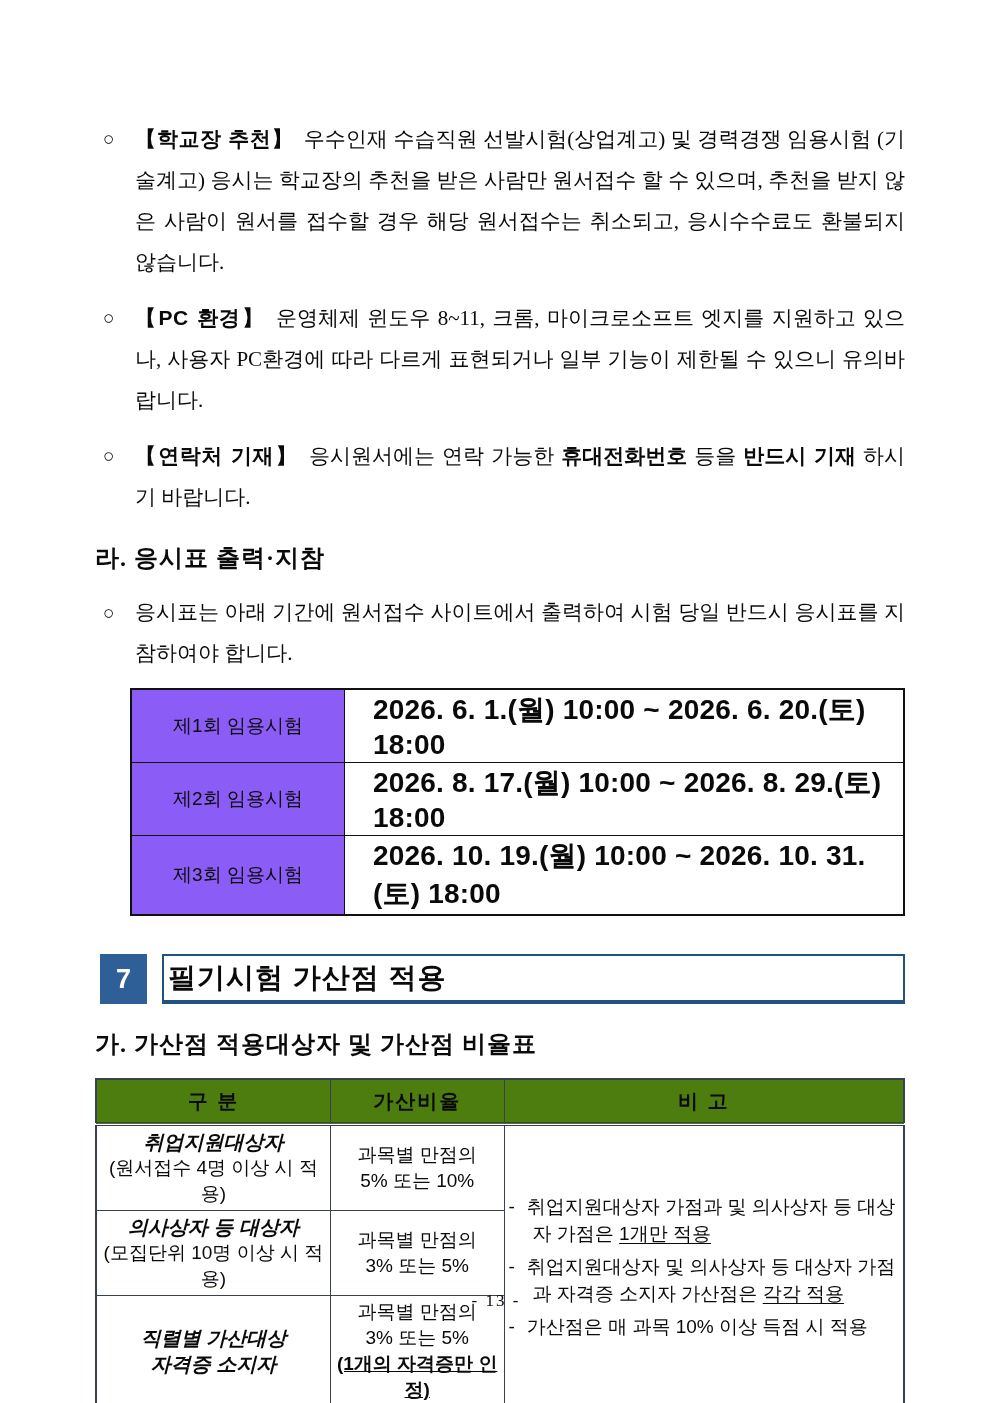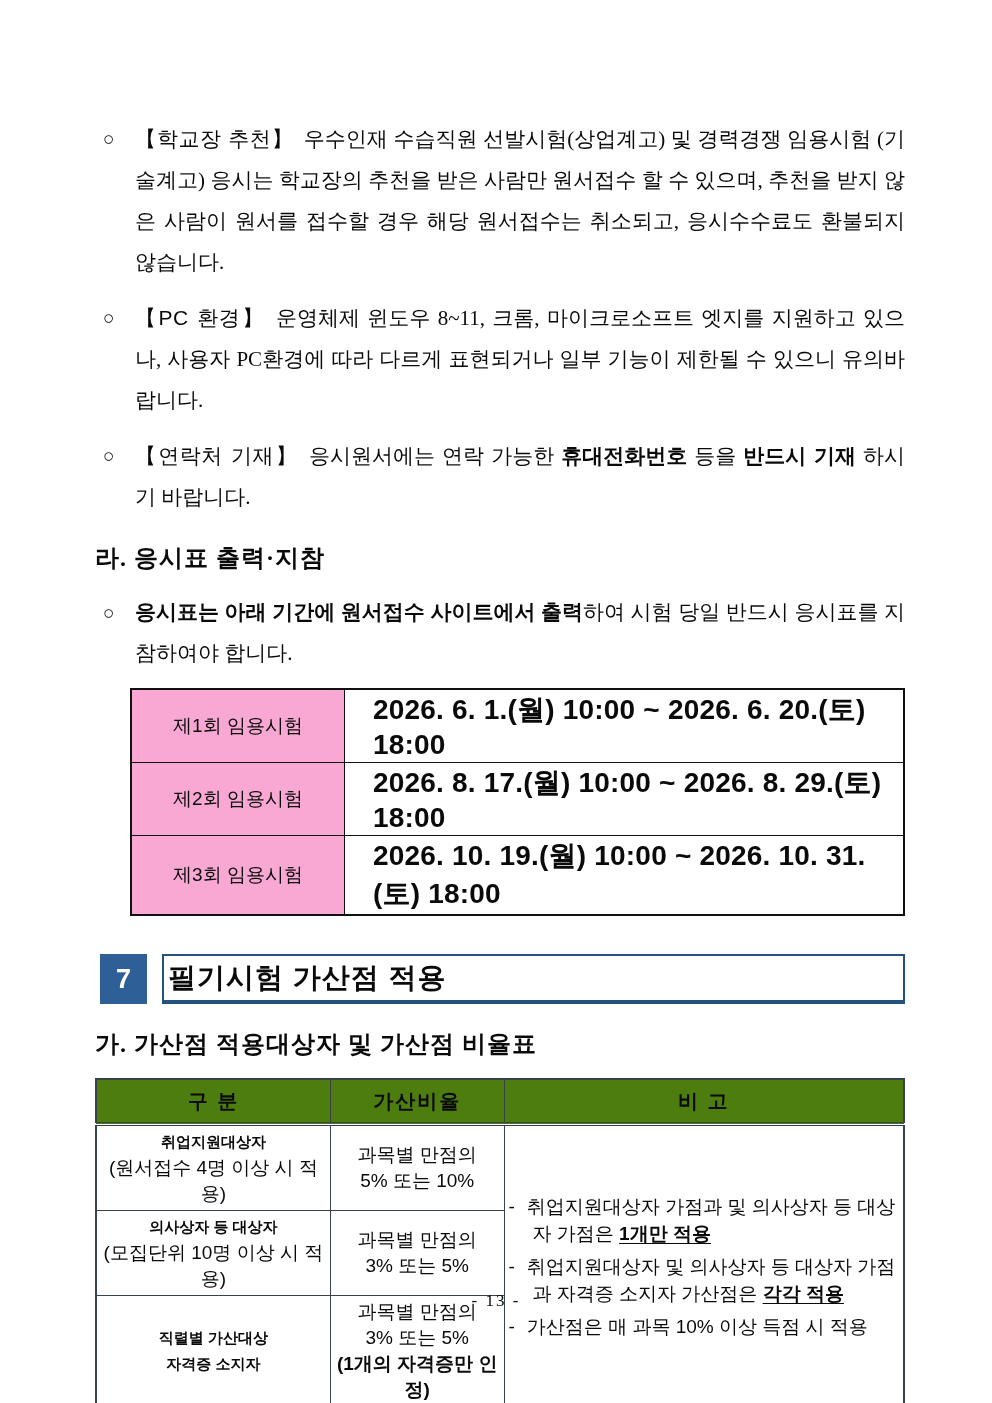--- a/index.html
+++ b/index.html
@@ -12,33 +12,33 @@
     font-family: "Liberation Serif", serif;
     color: #0a0a0a;
     overflow: hidden;
   }
 
   
   .bullet { display: flex; margin: 0 0 14px 0; font-size: 21px; line-height: 41px; }
   .bullet .marker { flex: none; width: 40px; padding-left: 8px; box-sizing: border-box;
                     font-family: "Liberation Sans", sans-serif; font-size: 19px; }
   .bullet .content { flex: 1; text-align: justify; }
-  .blabel { font-family: "Liberation Sans", sans-serif; font-weight: 400; margin-right: 10px; letter-spacing: 0.5px; }
+  .blabel { font-family: "Liberation Sans", sans-serif; font-weight: 700; margin-right: 10px; letter-spacing: 0.5px; }
   .bold-seg { font-weight: 700; font-family: "Liberation Sans", sans-serif; }
-  .bold-serif { font-weight: 700; }
+  .bold-serif { font-weight: 400; }
 
   
   .subheading { font-size: 24px; font-weight: 700; letter-spacing: 1px; margin: 24px 0 18px 0;
                 font-family: "Liberation Serif", serif; }
 
   
   table { border-collapse: collapse; }
   .schedule-table { margin: 14px 0 12px 35px; width: 775px; border: 2px solid #111; }
   .schedule-table td { border: 1px solid #111; height: 43px; font-family: "Liberation Sans", sans-serif; }
-  .schedule-table .label-cell { width: 210px; background: #f9a8d4; text-align: center; font-size: 19px; }
+  .schedule-table .label-cell { width: 210px; background: #8b5cf6; text-align: center; font-size: 19px; }
   .schedule-table .period-cell { padding-left: 28px; font-weight: 700; font-size: 28px; letter-spacing: 0.2px; }
 
   
   .note { font-family: "Liberation Sans", sans-serif; font-size: 19px; margin: 10px 0 0 32px; }
   .note .bold-seg { font-size: 19.5px; }
 
   
   .section-header { display: flex; align-items: stretch; margin: 38px 0 0 5px; height: 50px; }
   .section-number { flex: none; width: 47px; background: #2e5f96; color: #fff;
                     font-family: "Liberation Sans", sans-serif; font-weight: 700; font-size: 27px;
@@ -49,29 +49,29 @@
 
   .ga-heading { }
 
   
   .bonus-table { width: 810px; border: 2px solid #37424e; margin-top: 16px; }
   .bonus-table th, .bonus-table td { border: 1px solid #37424e; font-family: "Liberation Sans", sans-serif; }
   .bonus-table th { background: #4d7c0f; height: 40px; font-size: 20px; font-weight: 700;
                     letter-spacing: 2px; border-bottom: 4px double #37424e; }
   .bonus-table td { font-size: 19px; line-height: 26px; padding: 3px 4px; }
   .cat-cell, .rate-cell { text-align: center; }
-  .cat-main { font-weight: 700; font-size: 15px; }
+  .cat-main { font-weight: 700; font-size: 20px; font-style: italic; }
   .cat-sub { font-size: 19px; }
-  .rate-bold { font-weight: 700; }
+  .rate-bold { font-weight: 700; text-decoration: underline; }
   .row-2line td { height: 54px; }
   .row-3line td { height: 80px; }
   .remark-cell { vertical-align: middle; padding: 6px 10px 6px 14px; }
   .remark { margin: 6px 0; padding-left: 24px; text-indent: -24px; line-height: 27px; }
   .remark .dash { margin-right: 12px; }
-  .emph { font-weight: 700; text-decoration: underline; text-underline-offset: 3px; }
+  .emph { font-weight: 400; text-decoration: underline; text-underline-offset: 3px; }
 
   
   .page-number { position: absolute; left: 0; right: 0; bottom: 92px; text-align: center;
                  font-size: 17px; letter-spacing: 2px; font-family: "Liberation Serif", serif; }
 </style>
 </head>
 <body>
 
 <div class="page">
 

